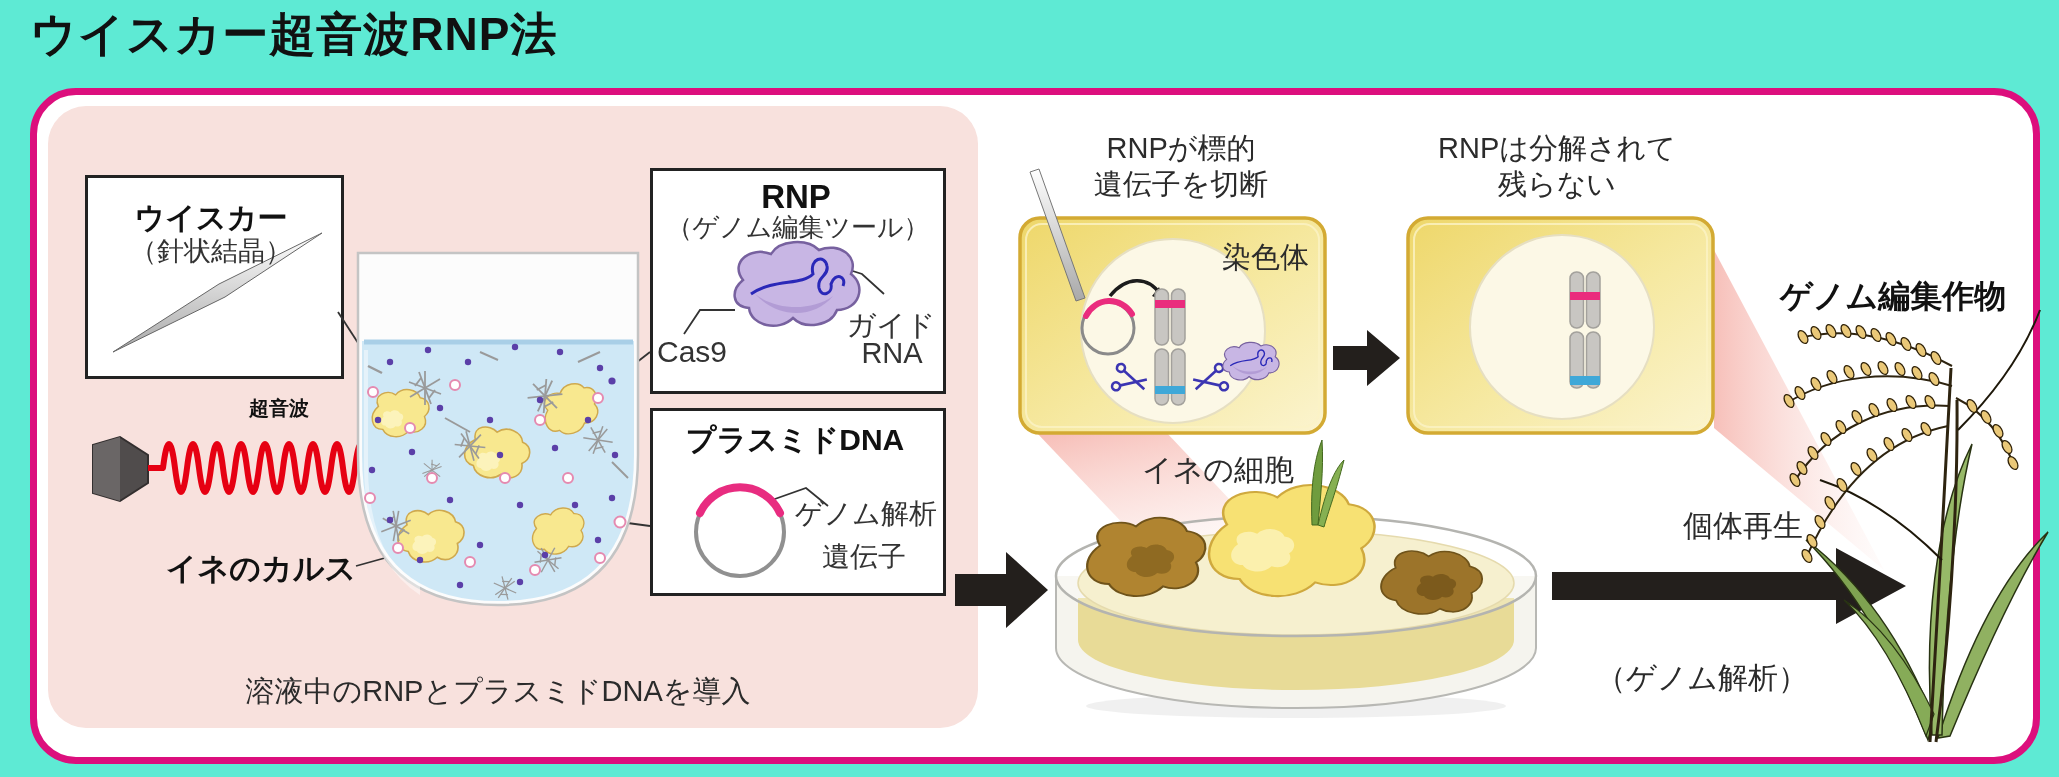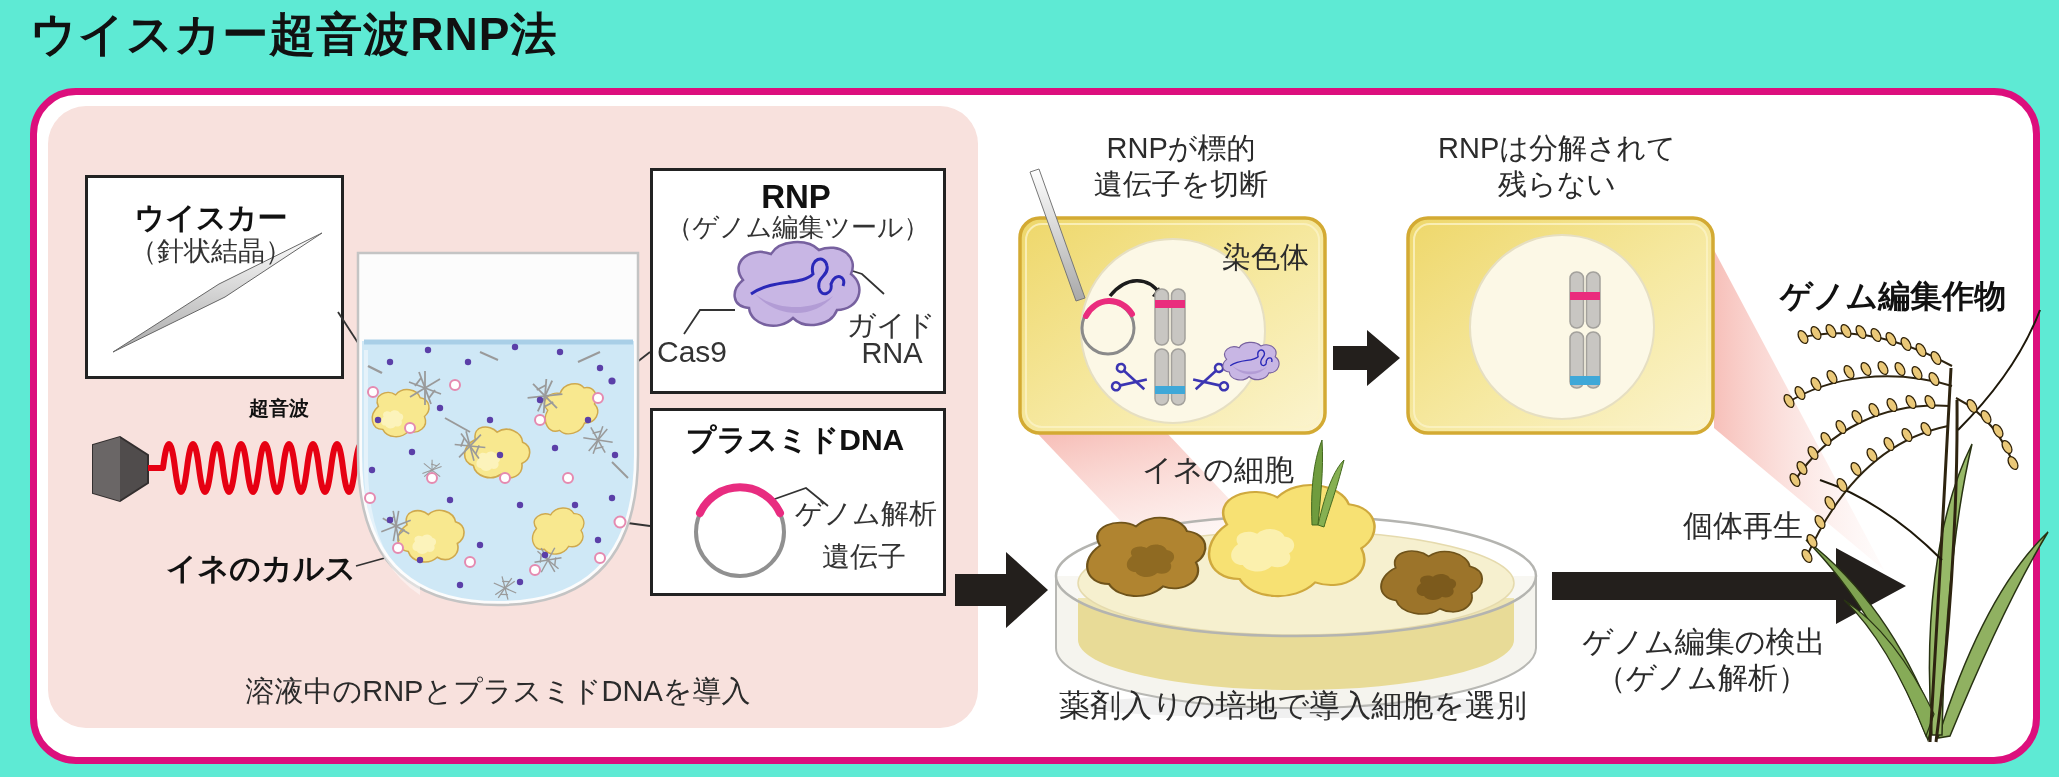--- a/index.html
+++ b/index.html
@@ -337,20 +337,18 @@
   <div class="lbl c" style="left:498px;top:675px;font-size:29px;color:#2b2b2b;">溶液中のRNPとプラスミドDNAを導入</div>
 
   <div class="lbl c" style="left:1181px;top:132px;font-size:29px;color:#2b2b2b;">RNPが標的</div>
   <div class="lbl c" style="left:1181px;top:168px;font-size:29px;color:#2b2b2b;">遺伝子を切断</div>
   <div class="lbl" style="left:1222px;top:241px;font-size:29px;color:#2b2b2b;">染色体</div>
 
   <div class="lbl c" style="left:1557px;top:132px;font-size:29px;color:#2b2b2b;">RNPは分解されて</div>
   <div class="lbl c" style="left:1557px;top:168px;font-size:29px;color:#2b2b2b;">残らない</div>
 
   <div class="lbl c" style="left:1218px;top:453px;font-size:30px;color:#2b2b2b;">イネの細胞</div>
-  <div class="lbl c" style="left:1293px;top:688px;font-size:31px;color:#2b2b2b;">薬剤入りの培地で導入細胞を選別</div>
 
   <div class="lbl c b" style="left:1893px;top:278px;font-size:32px;">ゲノム編集作物</div>
   <div class="lbl c" style="left:1703px;top:509px;font-size:30px;color:#2b2b2b;margin-left:40px;">個体再生</div>
-  <div class="lbl c" style="left:1704px;top:625px;font-size:30px;color:#2b2b2b;">ゲノム編集の検出</div>
   <div class="lbl c" style="left:1702px;top:661px;font-size:30px;color:#2b2b2b;">（ゲノム解析）</div>
 
 </div>
 
 </body></html>

